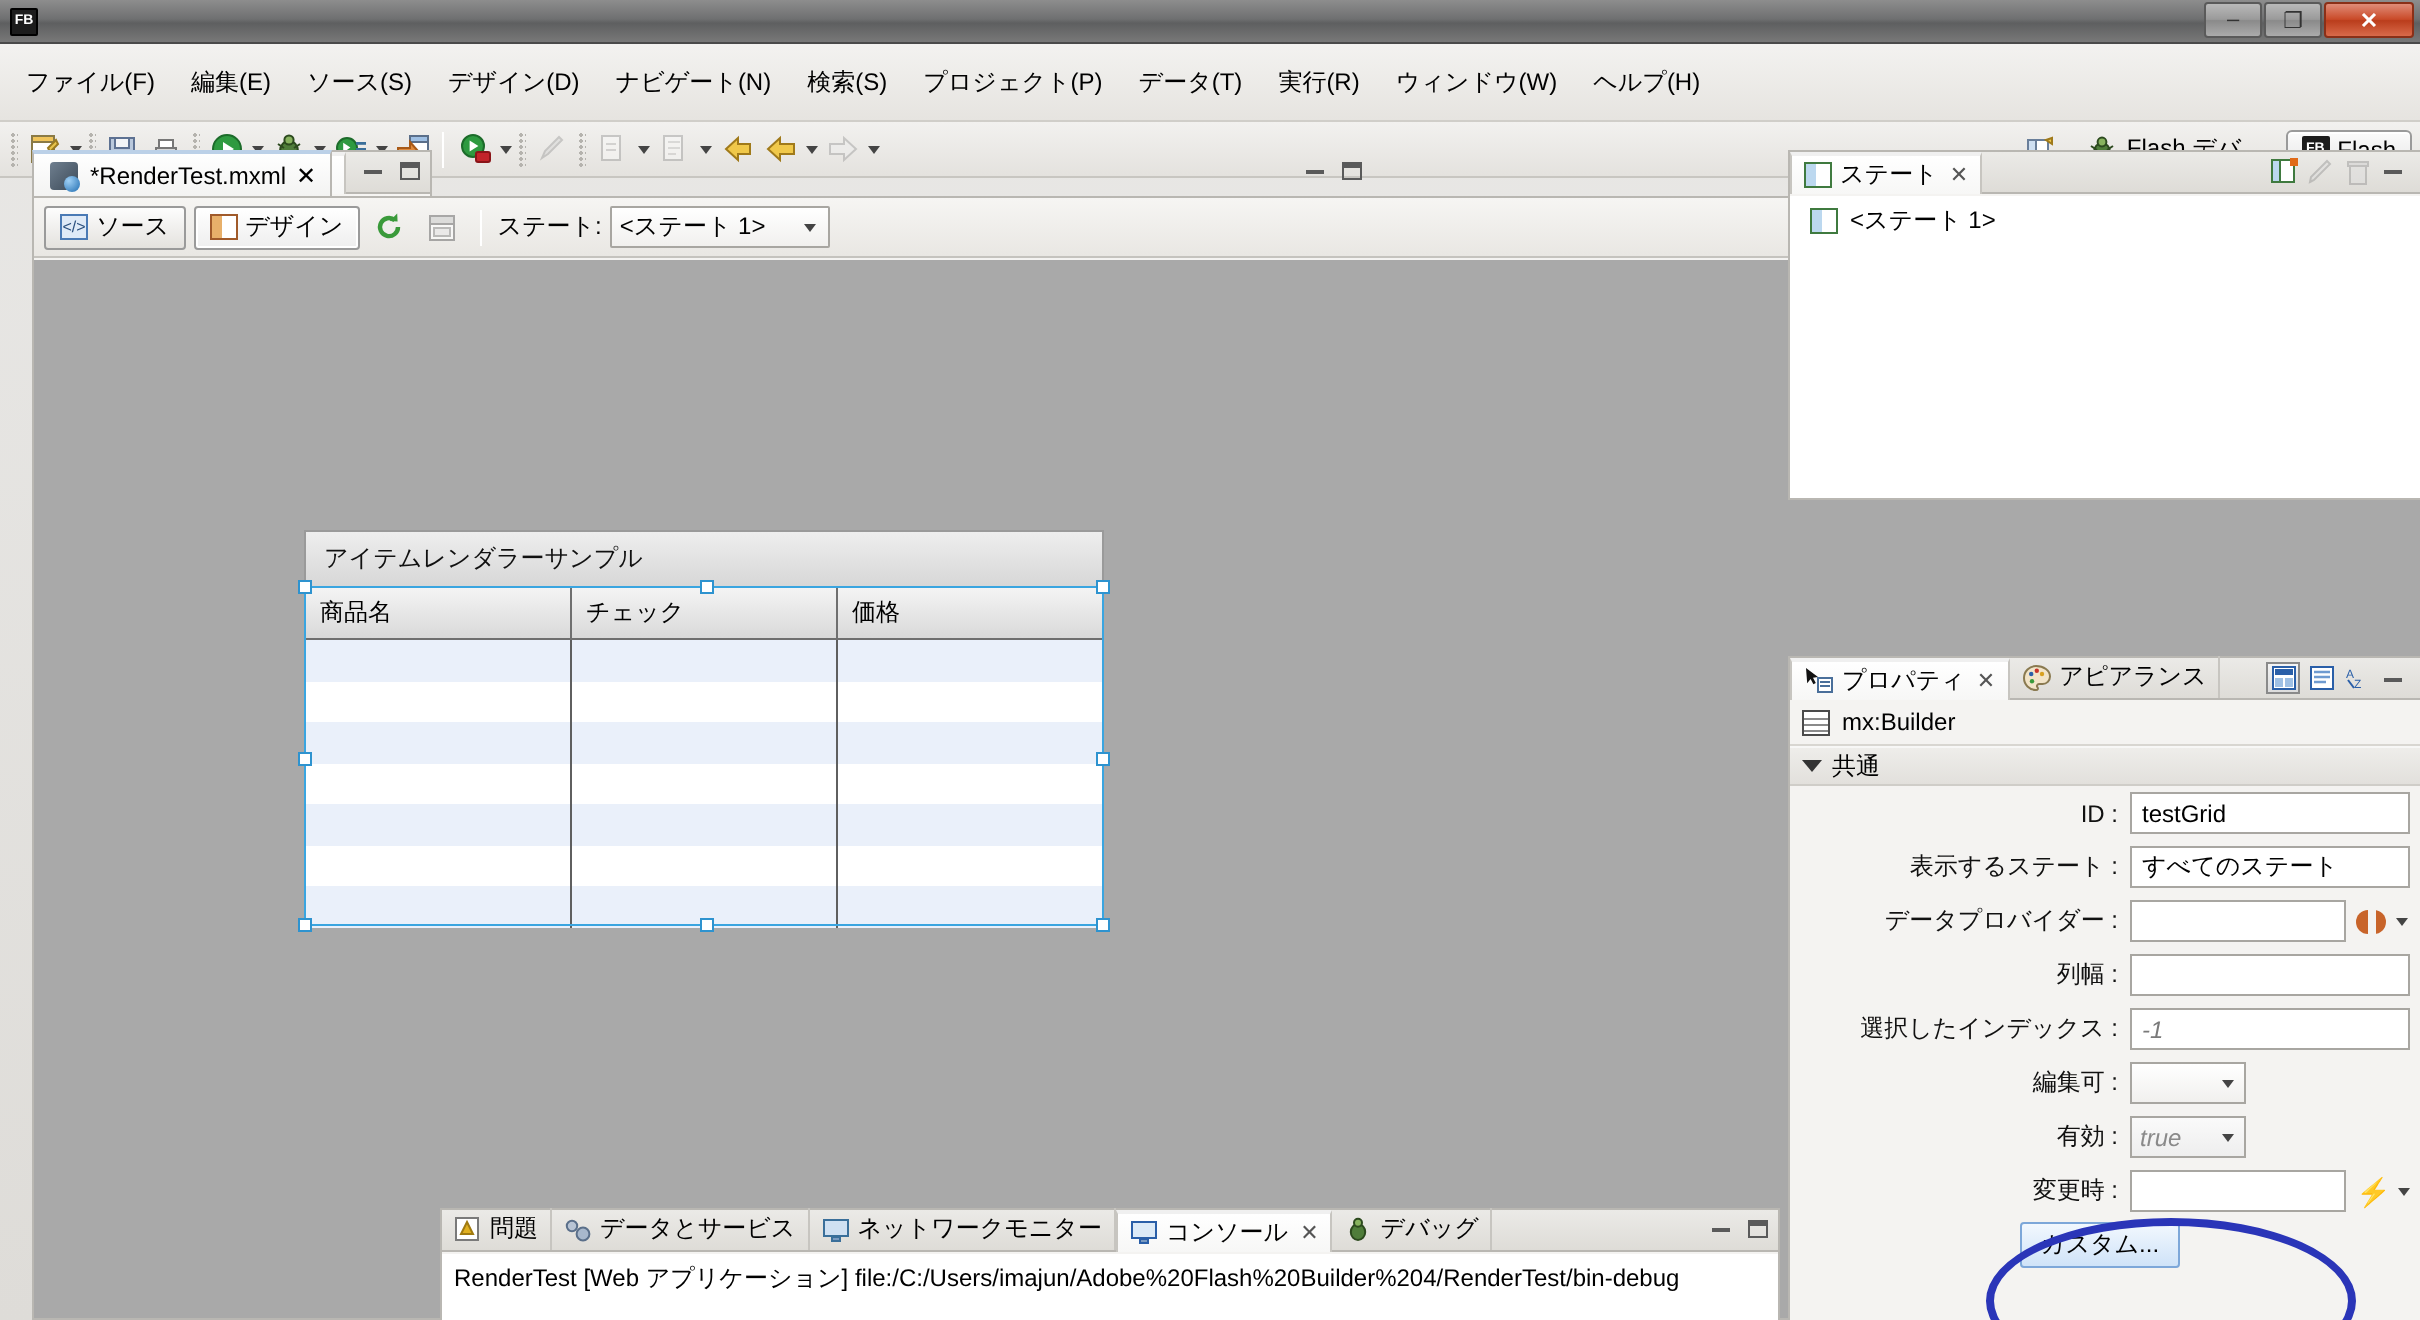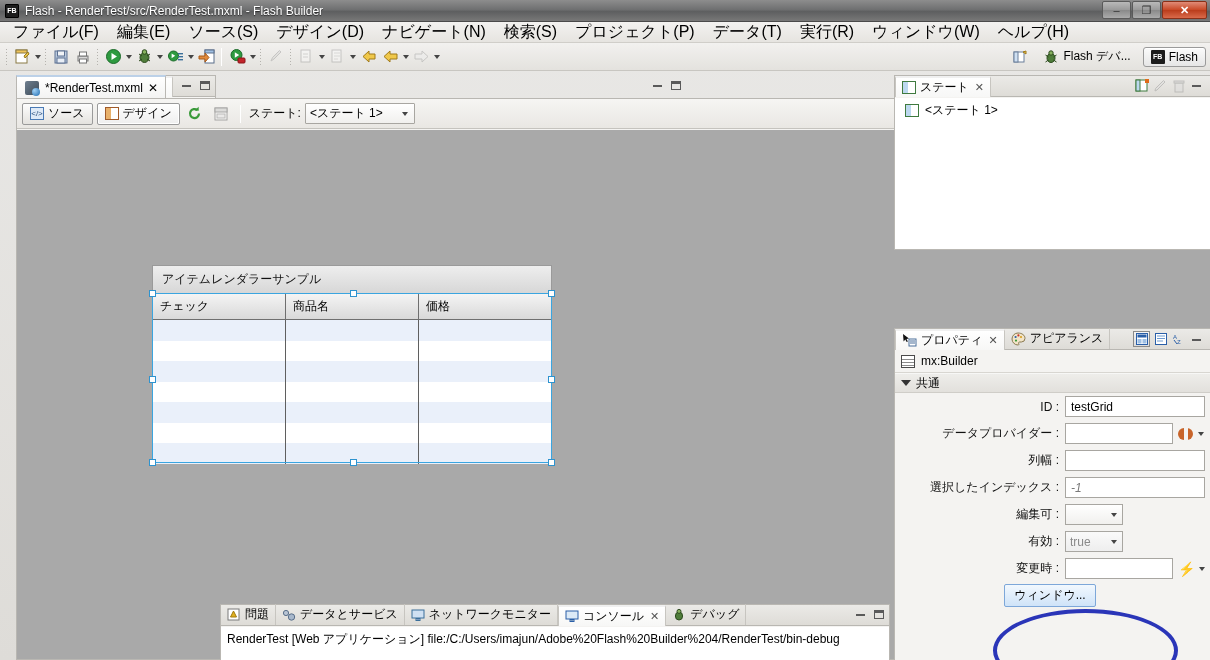--- a/index.html
+++ b/index.html
@@ -49,26 +49,26 @@
     color:#333; font-size:11px; border-radius:2px;
   }
   .win-btn.close {
     width: 45px;
     background: linear-gradient(180deg,#e08c78 0%,#c94a28 48%,#ba3d1c 52%,#d96a4a 100%);
     color:#fff; border-color:#8a3018; font-weight:bold;
   }
 
   
   .menubar {
-    height: 21px;
+    height: 39px;
     background: linear-gradient(180deg,#f3f2f0,#e6e4e0);
     display: flex; align-items: center;
     padding-left: 4px;
     border-bottom: 1px solid #d0cec9;
-    font-size: 16px;
+    font-size: 12px;
   }
   .menu-item { padding: 2px 9px; color:#000; white-space: nowrap; cursor: default; }
 
   
   .toolbar {
     height: 28px;
     background: linear-gradient(180deg,#f2f1ef,#e4e2de);
     border-bottom: 1px solid #c8c6c1;
     display: flex; align-items: center;
     padding: 0 3px;
@@ -256,21 +256,21 @@
   .plabel{ flex:0 0 auto; width:170px; text-align:right; padding-right:6px; font-size:12px; color:#111;}
   .pfield{
     flex:1; height:21px; border:1px solid #a8a6a1; background:#fff; font-size:12px;
     display:flex;align-items:center;padding-left:5px;
   }
   .pfield.gray{ color:#7a7a7a; font-style: italic; }
   .pselect{
     height:21px;border:1px solid #a8a6a1;background:linear-gradient(180deg,#ffffff,#f1f0ee);
     display:flex;align-items:center;justify-content:space-between;padding:0 4px;font-size:12px;
   }
-  .pselect.dis{ color:#8a8a8a; background:linear-gradient(180deg,#fafafa,#eeeeee);}
+  .pselect.dis{ color:#8a8a8a; font-style:italic; background:linear-gradient(180deg,#fafafa,#eeeeee);}
   .link-ico{width:16px;height:12px;margin-left:5px;display:inline-block;
     background:linear-gradient(90deg,#c8642a 0 6px,transparent 6px 10px,#c8642a 10px 16px);
     border-radius:6px;}
   .bolt{ margin-left:5px; color:#e8a020; font-size:14px; }
   .cfg-btn{
     border:1px solid #7da7d9;border-radius:2px;
     background:linear-gradient(180deg,#f2f8fe,#cfe3f8);
     padding:2px 9px;font-size:12px;
   }
   .scrollv{
@@ -317,21 +317,20 @@
     background:linear-gradient(90deg,#f2f1ef,#e9e8e5); border-left:1px solid #d6d4cf;
   }
 </style>
 </head>
 <body>
 
 <div class="app">
 
   <div class="titlebar">
     <div class="title-icon">FB</div>
-    <div class="title-text">Flash - RenderTest/src/RenderTest.mxml - Flash Builder</div>
     <div class="win-btns">
       <div class="win-btn">–</div>
       <div class="win-btn">❐</div>
       <div class="win-btn close">✕</div>
     </div>
   </div>
 
   <div class="menubar">
     <div class="menu-item">ファイル(F)</div>
     <div class="menu-item">編集(E)</div>
@@ -753,22 +752,22 @@
             <span>100%</span>
             <span class="arrow-dn"></span>
           </div>
         </div>
 
         <div class="canvas">
           <div class="dgwrap">
             <div class="dg-title">アイテムレンダラーサンプル</div>
             <div class="dg">
               <div class="dg-head">
+                <div class="c">商品名</div>
                 <div class="c">チェック</div>
-                <div class="c">商品名</div>
                 <div class="c">価格</div>
               </div>
               <div class="dg-rows">
                 <div class="dg-row alt">
                     <div class="c"></div>
                     <div class="c"></div>
                     <div class="c"></div>
                   </div>
                 <div class="dg-row white">
                     <div class="c"></div>
@@ -918,20 +917,24 @@
         <span class="tri"></span>
         <span>共通</span>
       </div>
 
       <div class="prop-body" style="top:64px;bottom:83px;">
         <div class="prow">
           <div class="plabel">ID :</div>
           <div class="pfield">testGrid</div>
         </div>
         <div class="prow">
+          <div class="plabel">表示するステート :</div>
+          <div class="pfield">すべてのステート</div>
+        </div>
+        <div class="prow">
           <div class="plabel">データプロバイダー :</div>
           <div class="pfield" style="flex:0 0 108px"></div>
           <span class="link-ico"></span>
           <span class="arrow-dn" style="margin-left:4px"></span>
         </div>
         <div class="prow">
           <div class="plabel">列幅 :</div>
           <div class="pfield"></div>
         </div>
         <div class="prow">
@@ -952,21 +955,21 @@
             <span class="arrow-dn"></span>
           </div>
         </div>
         <div class="prow">
           <div class="plabel">変更時 :</div>
           <div class="pfield" style="flex:0 0 108px"></div>
           <span class="bolt">⚡</span>
           <span class="arrow-dn" style="margin-left:4px"></span>
         </div>
         <div class="prow" style="justify-content:center">
-          <div class="cfg-btn">ウィンドウ...</div>
+          <div class="cfg-btn">カスタム...</div>
         </div>
       </div>
 
       <div class="scrollv">
         <div class="sv-arrow up" style="top:0"></div>
         <div class="sv-thumb" style="top:16px;height:188px;"></div>
       </div>
 
       <div class="annot-ellipse" style="left:98px; top:280px; width:185px; height:83px;"></div>
     </div>

